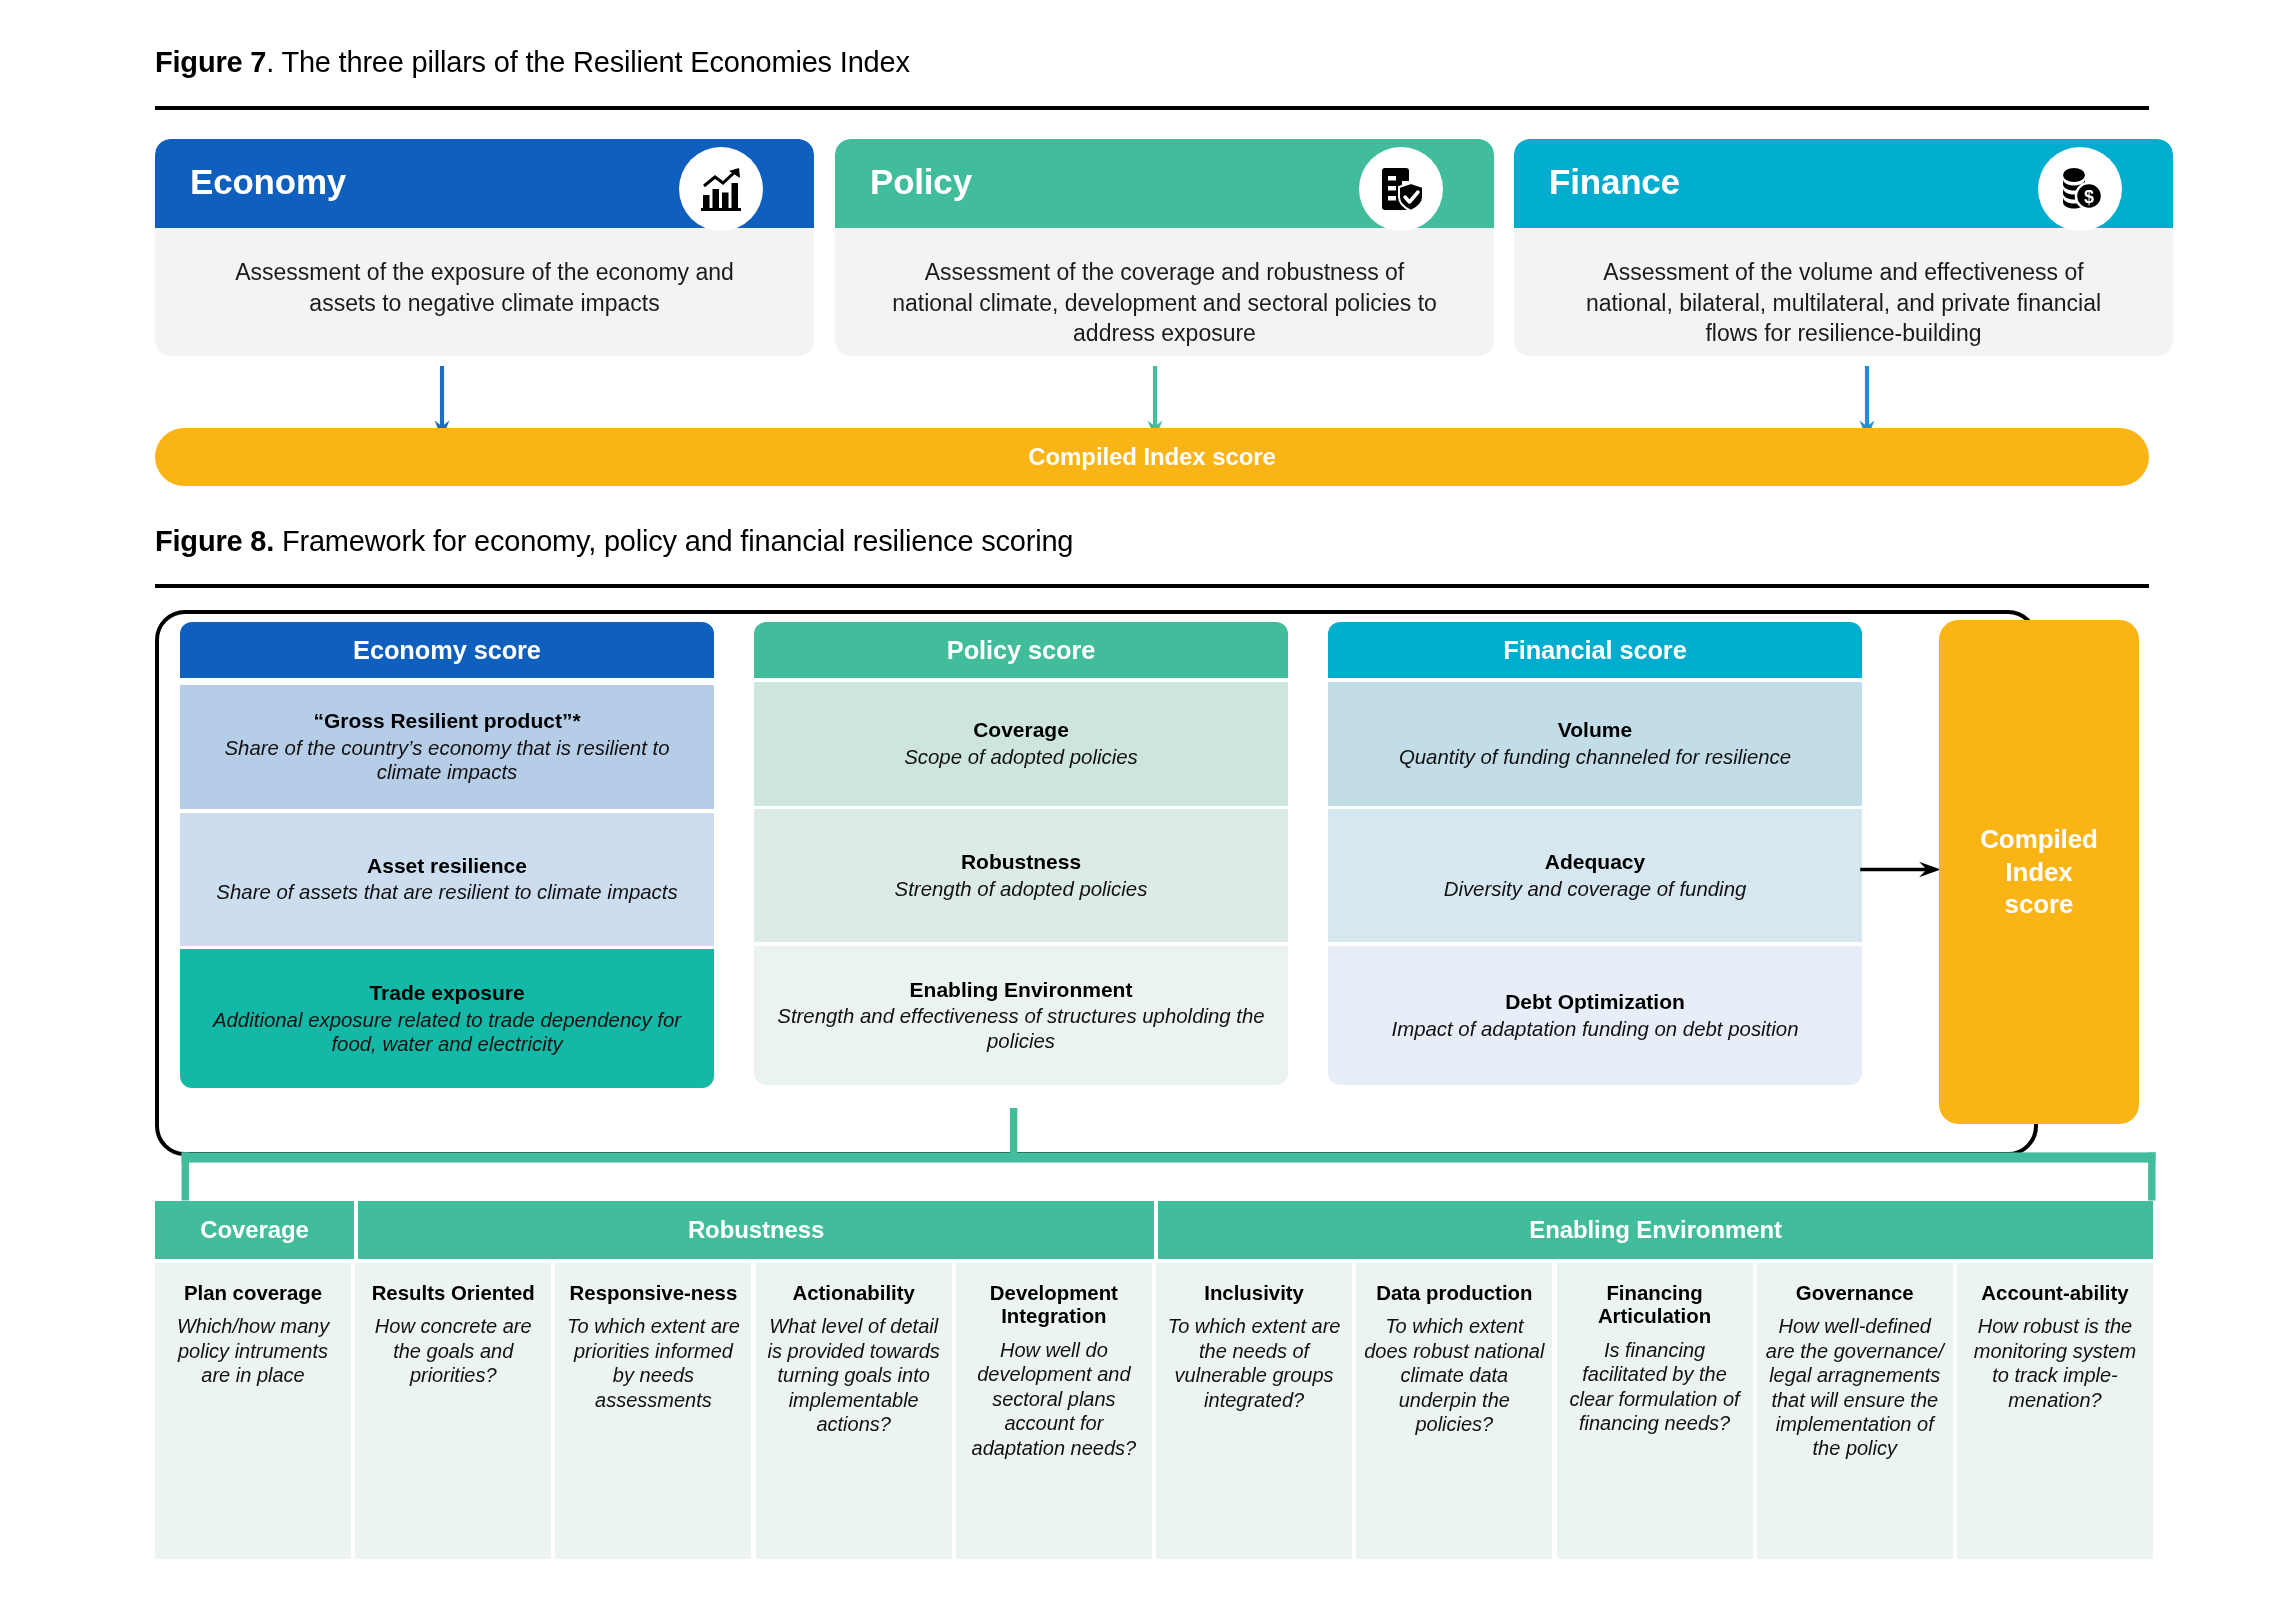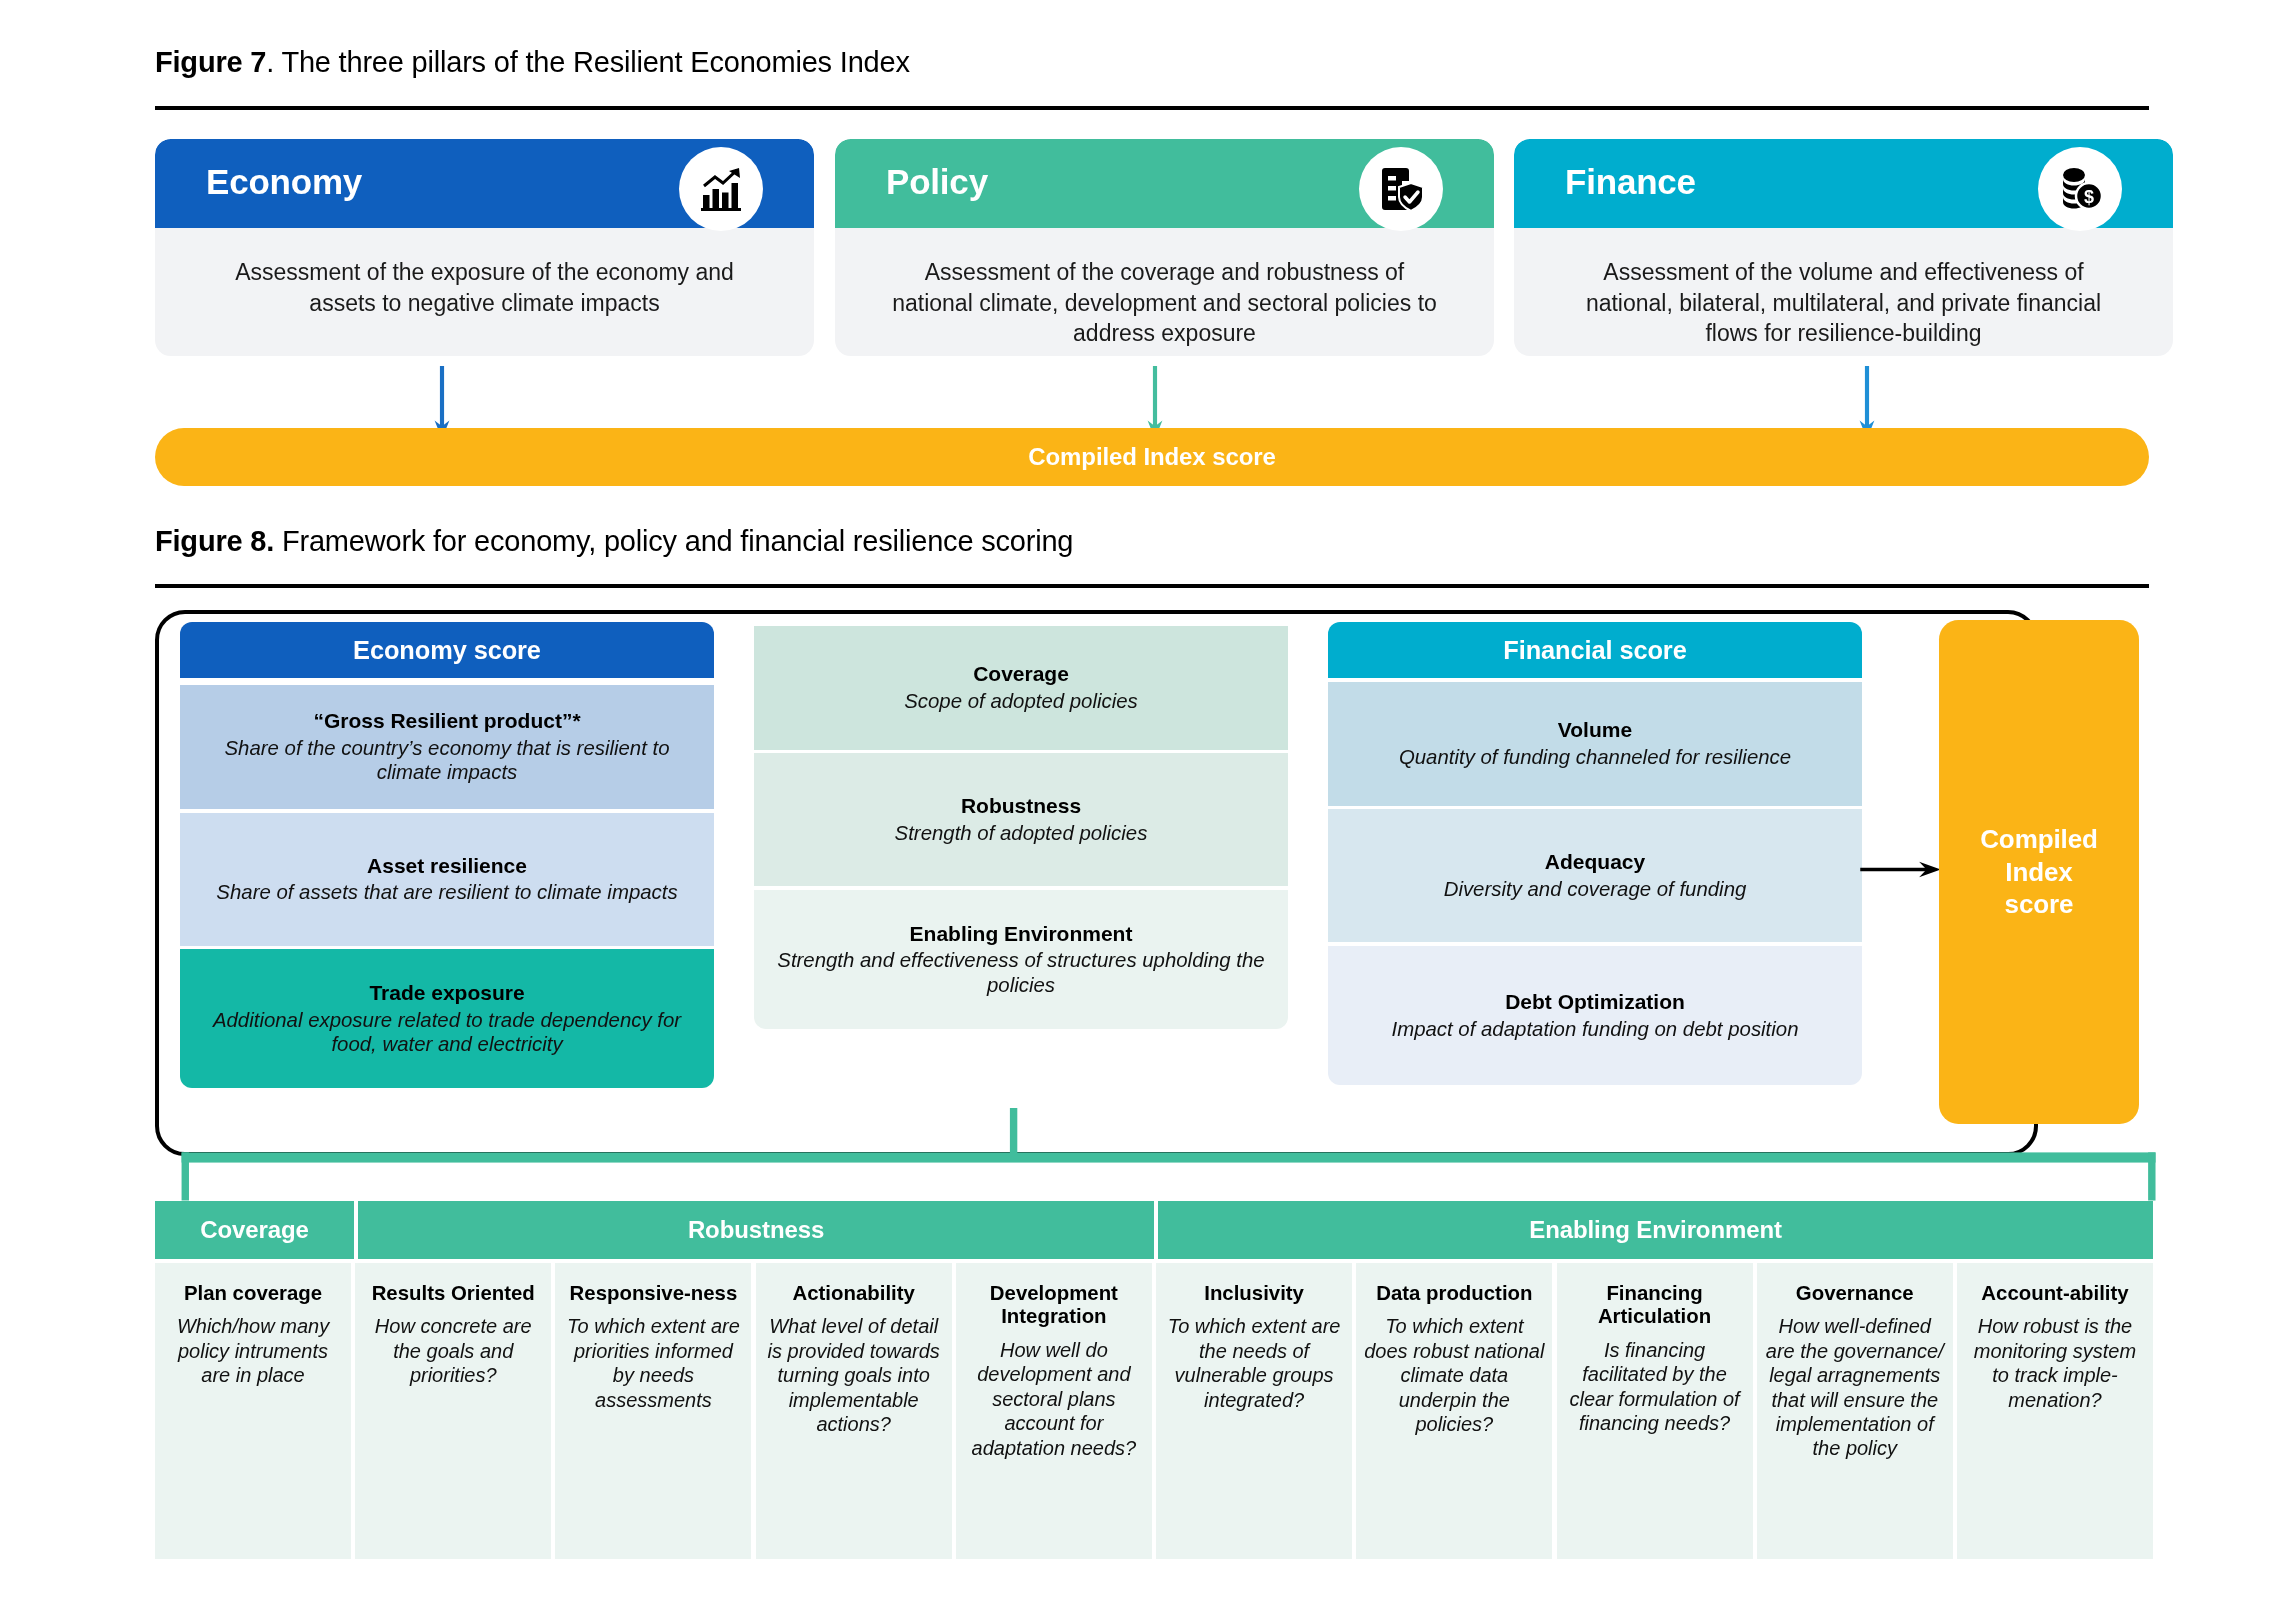--- a/index.html
+++ b/index.html
@@ -21,21 +21,21 @@
 
   
   .pillar{
     position:absolute;top:139px;width:659px;height:217px;
     border-radius:15.7px;background:#f2f3f5;overflow:hidden;
   }
   .pillar-head{
     position:relative;height:89px;border-radius:15.7px 15.7px 0 0;
   }
   .pillar-title{
-    position:absolute;left:51px;top:23px;font-size:35px;font-weight:700;
+    position:absolute;left:35px;top:23px;font-size:35px;font-weight:700;
     color:#ffffff;letter-spacing:-0.2px;
   }
   .pillar-badge{
     position:absolute;right:51px;top:8.3px;width:84px;height:84px;
     border-radius:50%;background:#ffffff;
     display:flex;align-items:center;justify-content:center;
   }
   .pillar-badge svg{width:50px;height:50px;}
   .pillar-body{
     position:absolute;left:0;right:0;top:89px;bottom:0;
@@ -221,20 +221,23 @@
       <div class="sc-title">Asset resilience</div>
       <div class="sc-sub">Share of assets that are resilient to climate impacts</div>
     </div>
     <div class="score-cell r3" style="background:#14b8a6;">
       <div class="sc-title">Trade exposure</div>
       <div class="sc-sub">Additional exposure related to trade dependency for food, water and electricity</div>
     </div>
   </div>
 
   <div class="score-col" style="left:754px;">
+    <div class="score-head" style="background:#41bd9c;">
+      <span>Policy score</span>
+    </div>
     <div class="score-cell r1" style="background:#cde5dd;">
       <div class="sc-title">Coverage</div>
       <div class="sc-sub">Scope of adopted policies</div>
     </div>
     <div class="score-cell r2" style="background:#dcebe6;">
       <div class="sc-title">Robustness</div>
       <div class="sc-sub">Strength of adopted policies</div>
     </div>
     <div class="score-cell r3" style="background:#eaf3f0;">
       <div class="sc-title">Enabling Environment</div>

